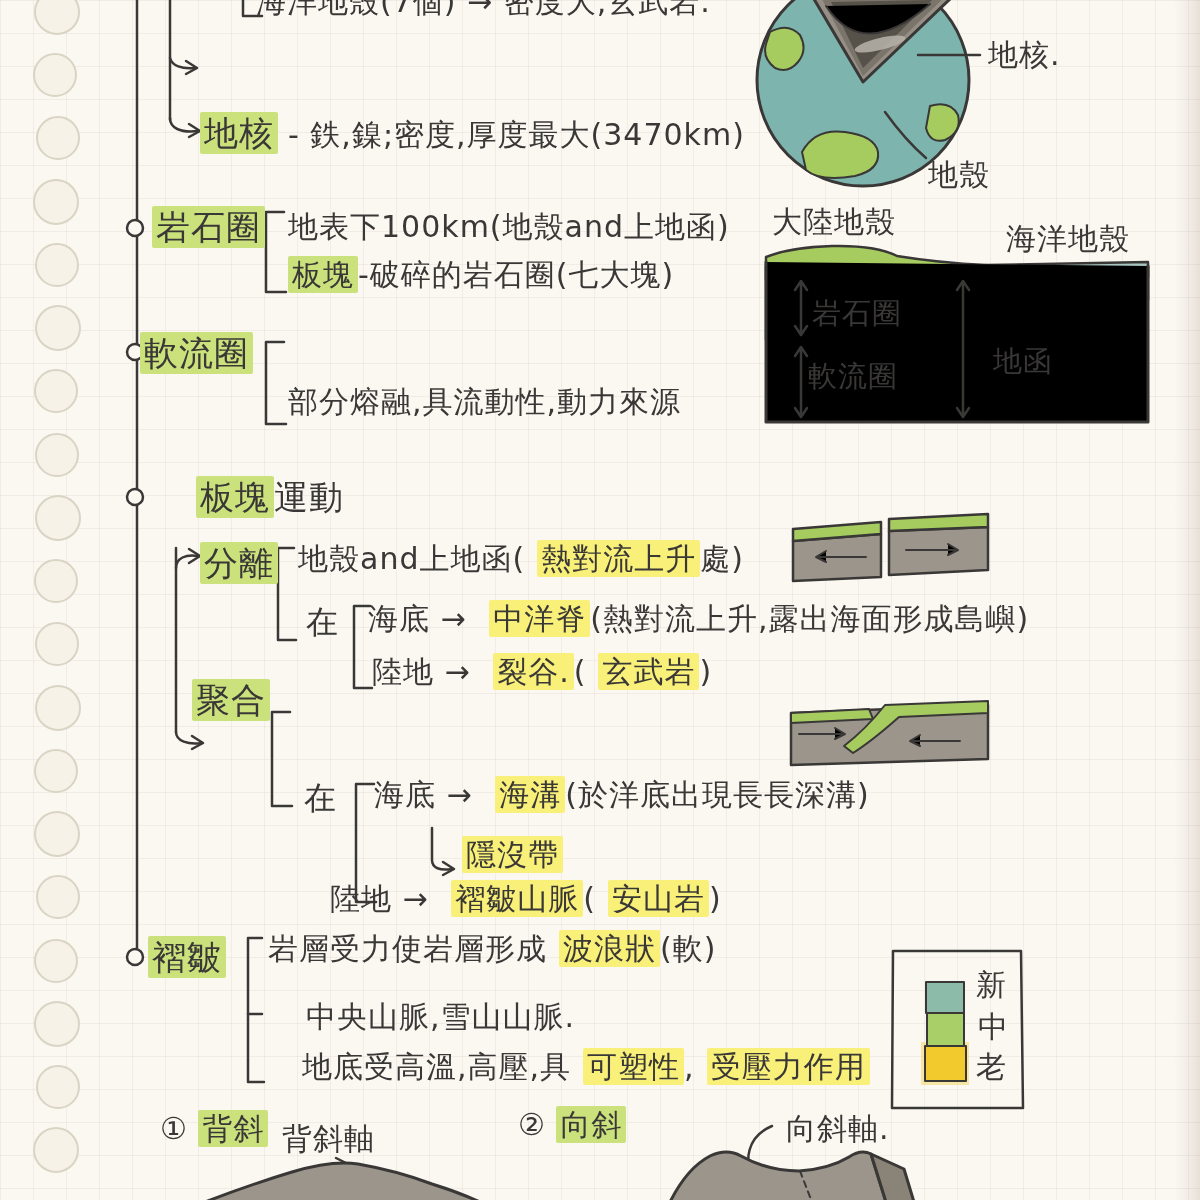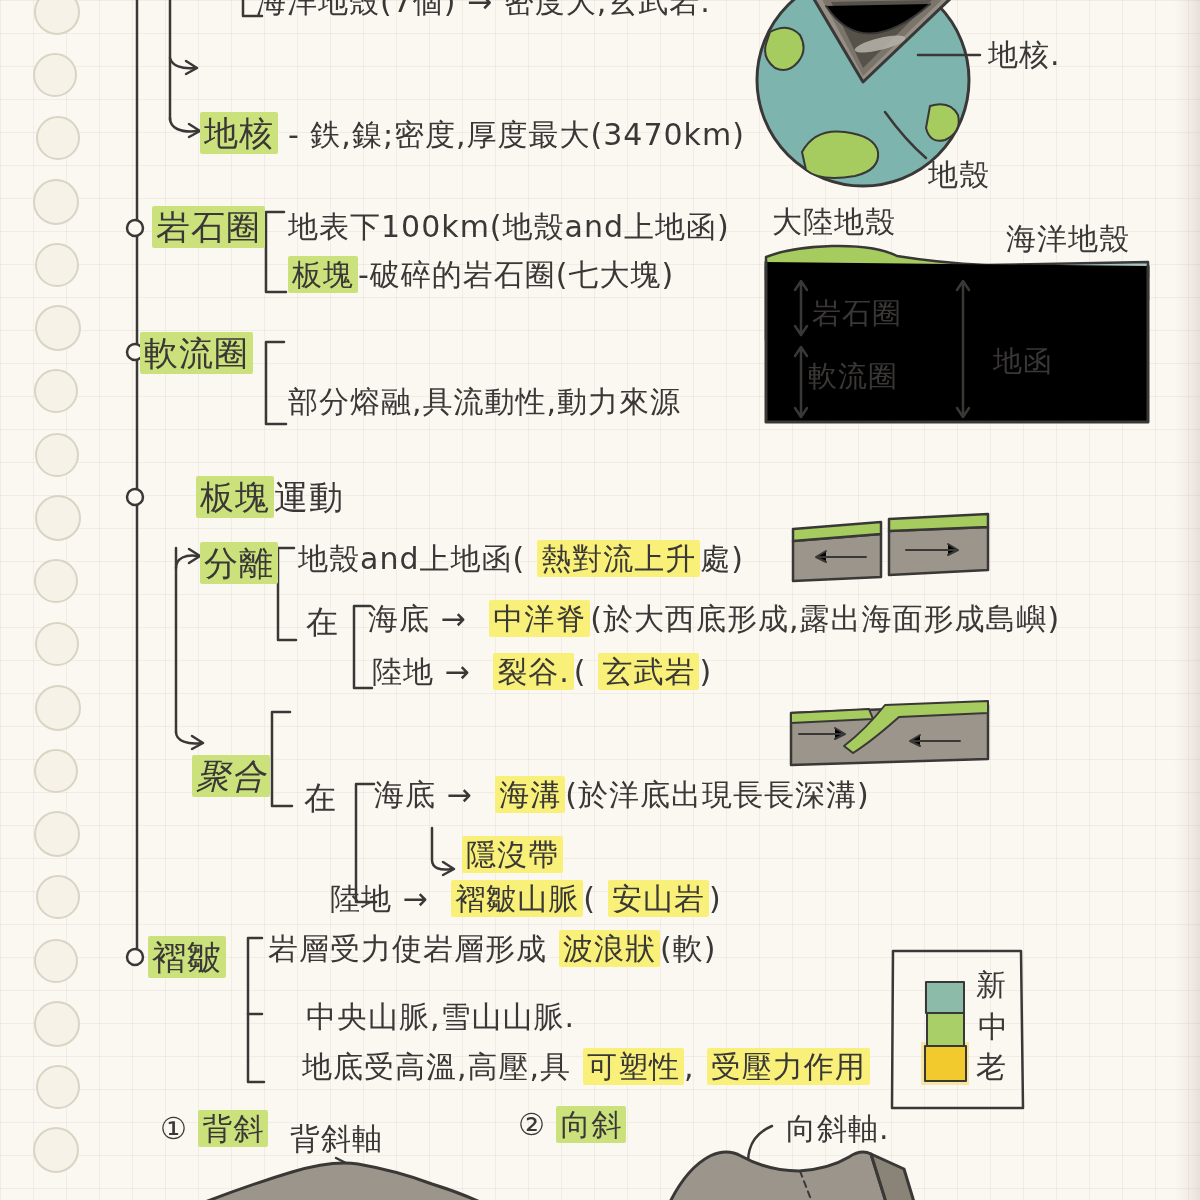--- a/index.html
+++ b/index.html
@@ -187,27 +187,27 @@
   <div class="hw" style="left:200px;top:542px;">
     <span class="hl g big">分離</span>
   </div>
   <div class="hw" style="left:298px;top:540px;">
     <span>地殼and上地函(</span><span class="hl y">熱對流上升</span><span>處)</span>
   </div>
   <div class="hw mid" style="left:306px;top:602px;">
     <span>在</span>
   </div>
   <div class="hw" style="left:368px;top:600px;">
-    <span>海底 → </span><span class="hl y">中洋脊</span><span>(於大西底形成,露出海面形成島嶼)</span>
+    <span>海底 → </span><span class="hl y">中洋脊</span><span>(熱對流上升,露出海面形成島嶼)</span>
   </div>
   <div class="hw" style="left:372px;top:653px;">
     <span>陸地 → </span><span class="hl y">裂谷.</span><span>(</span><span class="hl y">玄武岩</span><span>)</span>
   </div>
 
-  <div class="hw" style="left:192px;top:755px;font-style:italic;">
+  <div class="hw" style="left:192px;top:679px;">
     <span class="hl g big">聚合</span>
   </div>
   <div class="hw mid" style="left:304px;top:778px;">
     <span>在</span>
   </div>
   <div class="hw" style="left:374px;top:776px;">
     <span>海底 → </span><span class="hl y">海溝</span><span>(於洋底出現長長深溝)</span>
   </div>
   <div class="hw" style="left:450px;top:836px;">
     <span class="hl y">隱沒帶</span>
@@ -225,21 +225,21 @@
   <div class="hw" style="left:306px;top:998px;">
     <span>中央山脈,雪山山脈.</span>
   </div>
   <div class="hw" style="left:302px;top:1048px;">
     <span>地底受高溫,高壓,具</span><span class="hl y">可塑性</span><span>,</span><span class="hl y">受壓力作用</span>
   </div>
 
   <div class="hw" style="left:160px;top:1110px;">
     <span>①</span> <span class="hl g">背斜</span>
   </div>
-  <div class="hw" style="left:282px;top:1120px;margin-left:8px;">
+  <div class="hw" style="left:282px;top:1120px;">
     <span>背斜軸</span>
   </div>
   <div class="hw" style="left:518px;top:1106px;">
     <span>②</span> <span class="hl g">向斜</span>
   </div>
   <div class="hw" style="left:786px;top:1110px;">
     <span>向斜軸.</span>
   </div>
 
   <div class="hw" style="left:988px;top:36px;">

